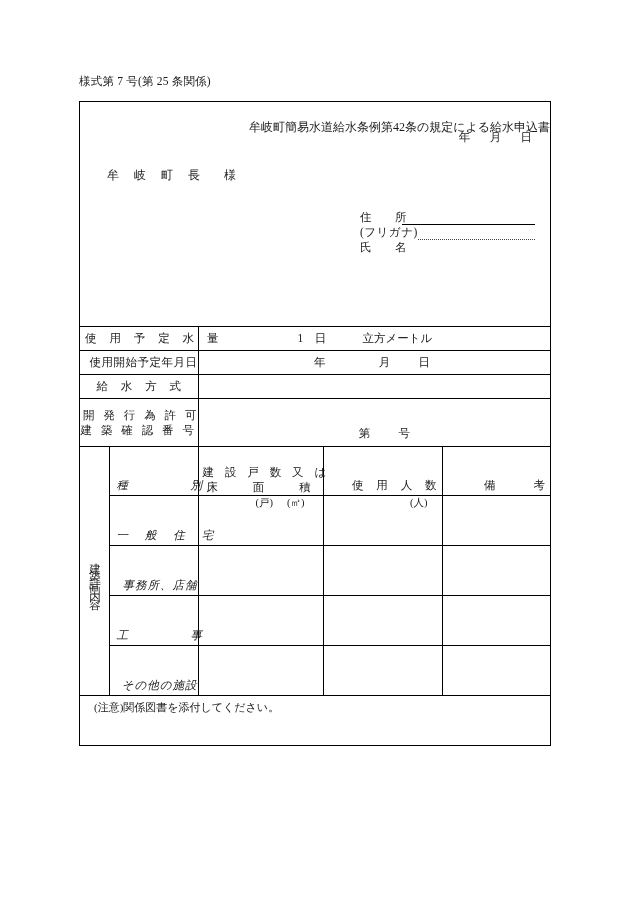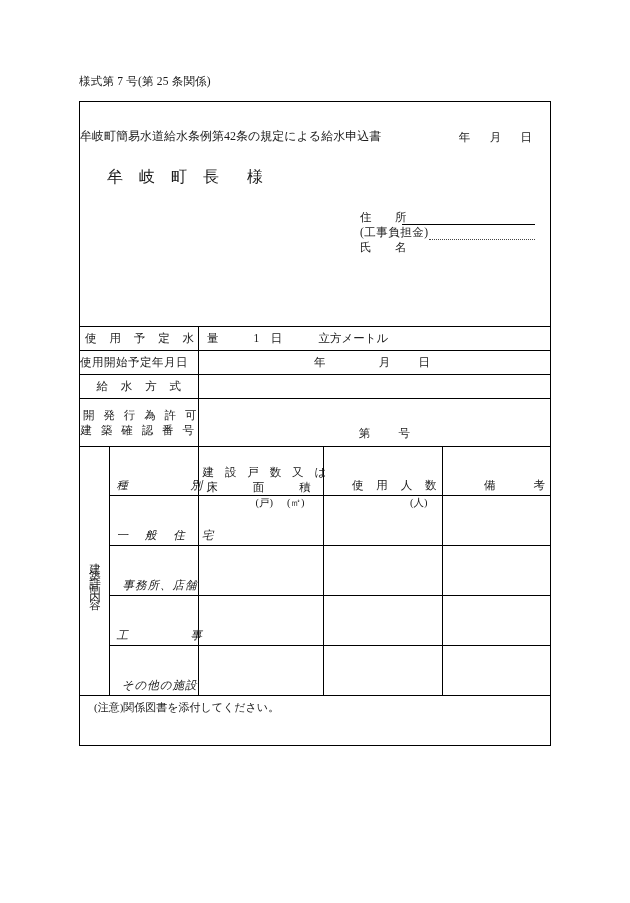--- a/index.html
+++ b/index.html
@@ -46,40 +46,40 @@
 
   
   .head {
     position: relative;
     height: 224px;
   }
   .doc-title {
     position: absolute;
     left: 0;
     right: 0;
-    top: 26px;
-    text-align: left;
+    top: 17px;
+    text-align: right;
     font-size: 12px;
     white-space: nowrap;
   }
   .date-line {
     position: absolute;
     right: 18px;
     top: 28px;
     font-size: 11.5px;
     white-space: nowrap;
   }
   .date-line span { display: inline-block; }
   .date-line .g { width: 28px; }
 
   .addressee {
     position: absolute;
     left: 27px;
     top: 65px;
-    font-size: 16px;
+    font-size: 12px;
     letter-spacing: 6px;
     white-space: nowrap;
   }
 
   .applicant {
     position: absolute;
     left: 280px;
     top: 108px;
     width: 175px;
     font-size: 11.5px;
@@ -143,41 +143,41 @@
 
   .lbl-sp {
     display: block;
     text-align: center;
     letter-spacing: 5px;
     text-indent: 5px;
     white-space: nowrap;
   }
   .lbl-tight {
     display: block;
-    text-align: left;
+    text-align: right;
     letter-spacing: 0.5px;
     white-space: nowrap;
   }
   .cellpad { padding-left: 8px; }
 
   .twoline {
     display: block;
     text-align: center;
     line-height: 15px;
     letter-spacing: 3px;
     text-indent: 3px;
     white-space: nowrap;
   }
 
   .qty-line {
     display: block;
     padding-left: 55px;
     white-space: nowrap;
   }
-  .qty-line .s1 { display: inline-block; width: 62px; }
+  .qty-line .s1 { display: inline-block; width: 62px; margin-left: 44px; }
 
   .ymd-line {
     display: block;
     text-align: center;
     white-space: nowrap;
     padding-right: 30px;
   }
   .ymd-line .s { display: inline-block; width: 62px; }
 
   .no-line {
@@ -278,21 +278,21 @@
       </div>
 
       <div class="addressee">牟 岐 町 長　様</div>
 
       <div class="applicant">
         <div class="row">
           <span class="lbl">住　所</span>
           <span class="rule-solid"></span>
         </div>
         <div class="row">
-          <span class="lbl2">(工事負担金)</span>
+          <span class="lbl2">(フリガナ)</span>
           <span class="rule-dotted"></span>
         </div>
         <div class="row">
           <span class="lbl">氏　名</span>
           <span class="rule-none"></span>
         </div>
       </div>
 
     </div>
 

